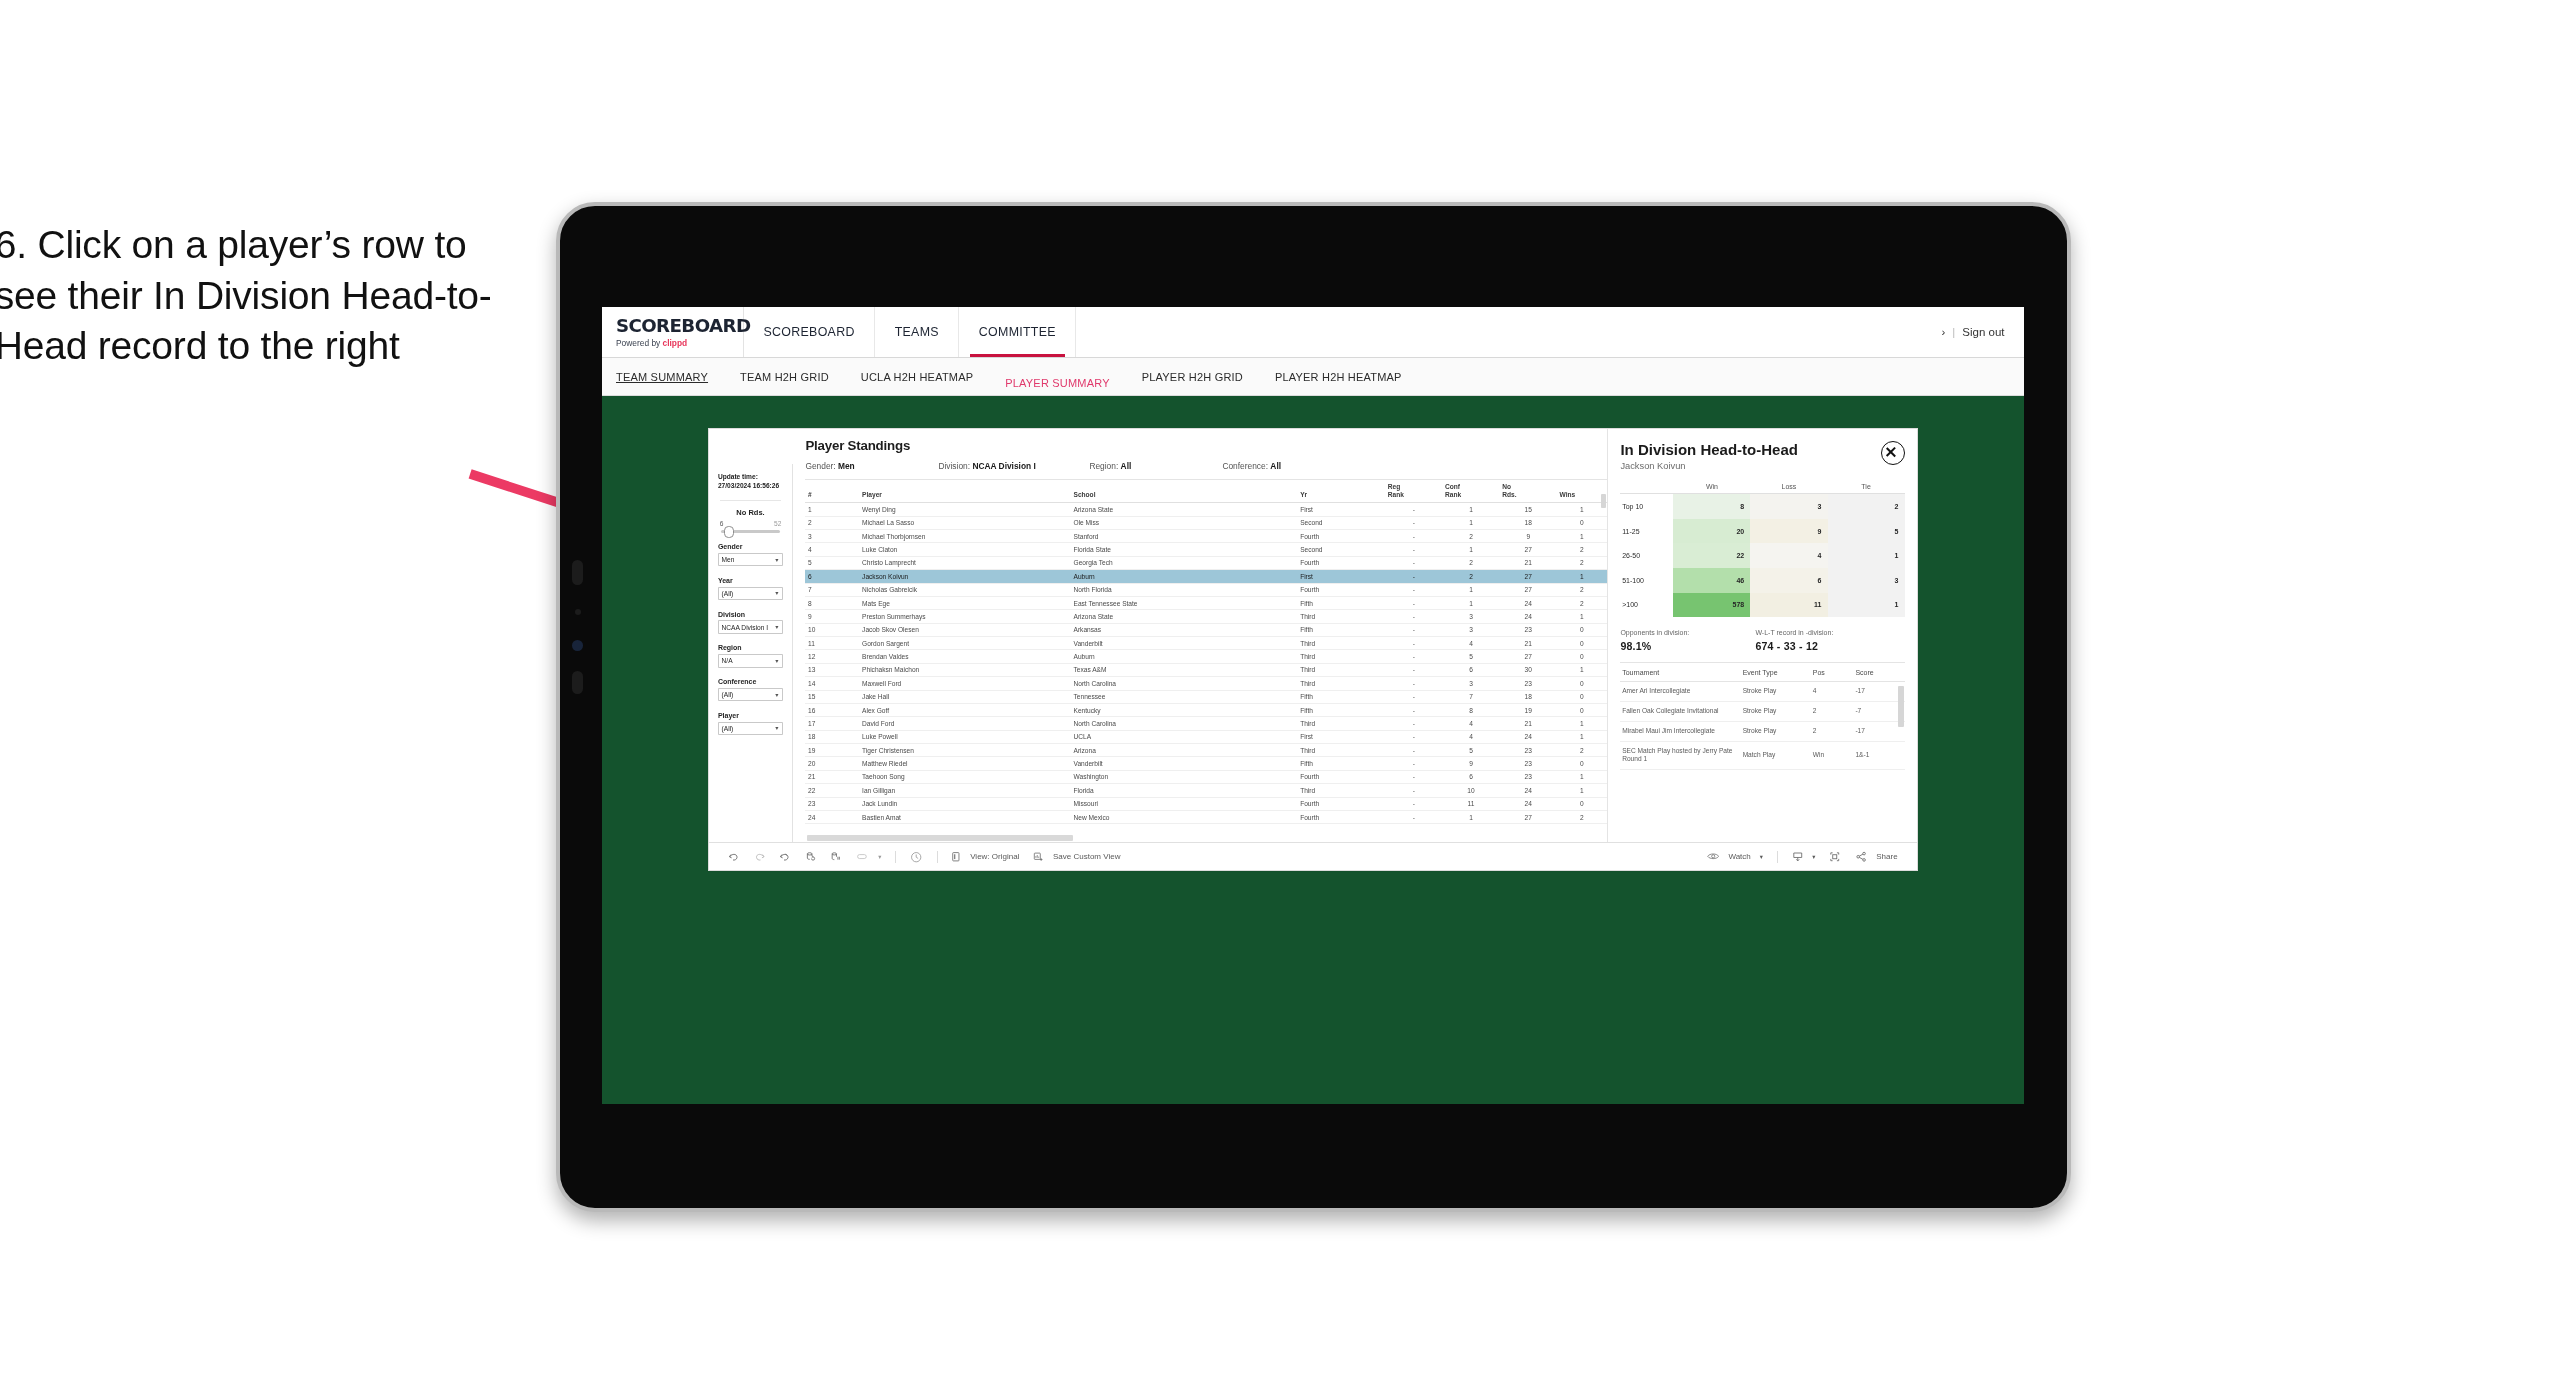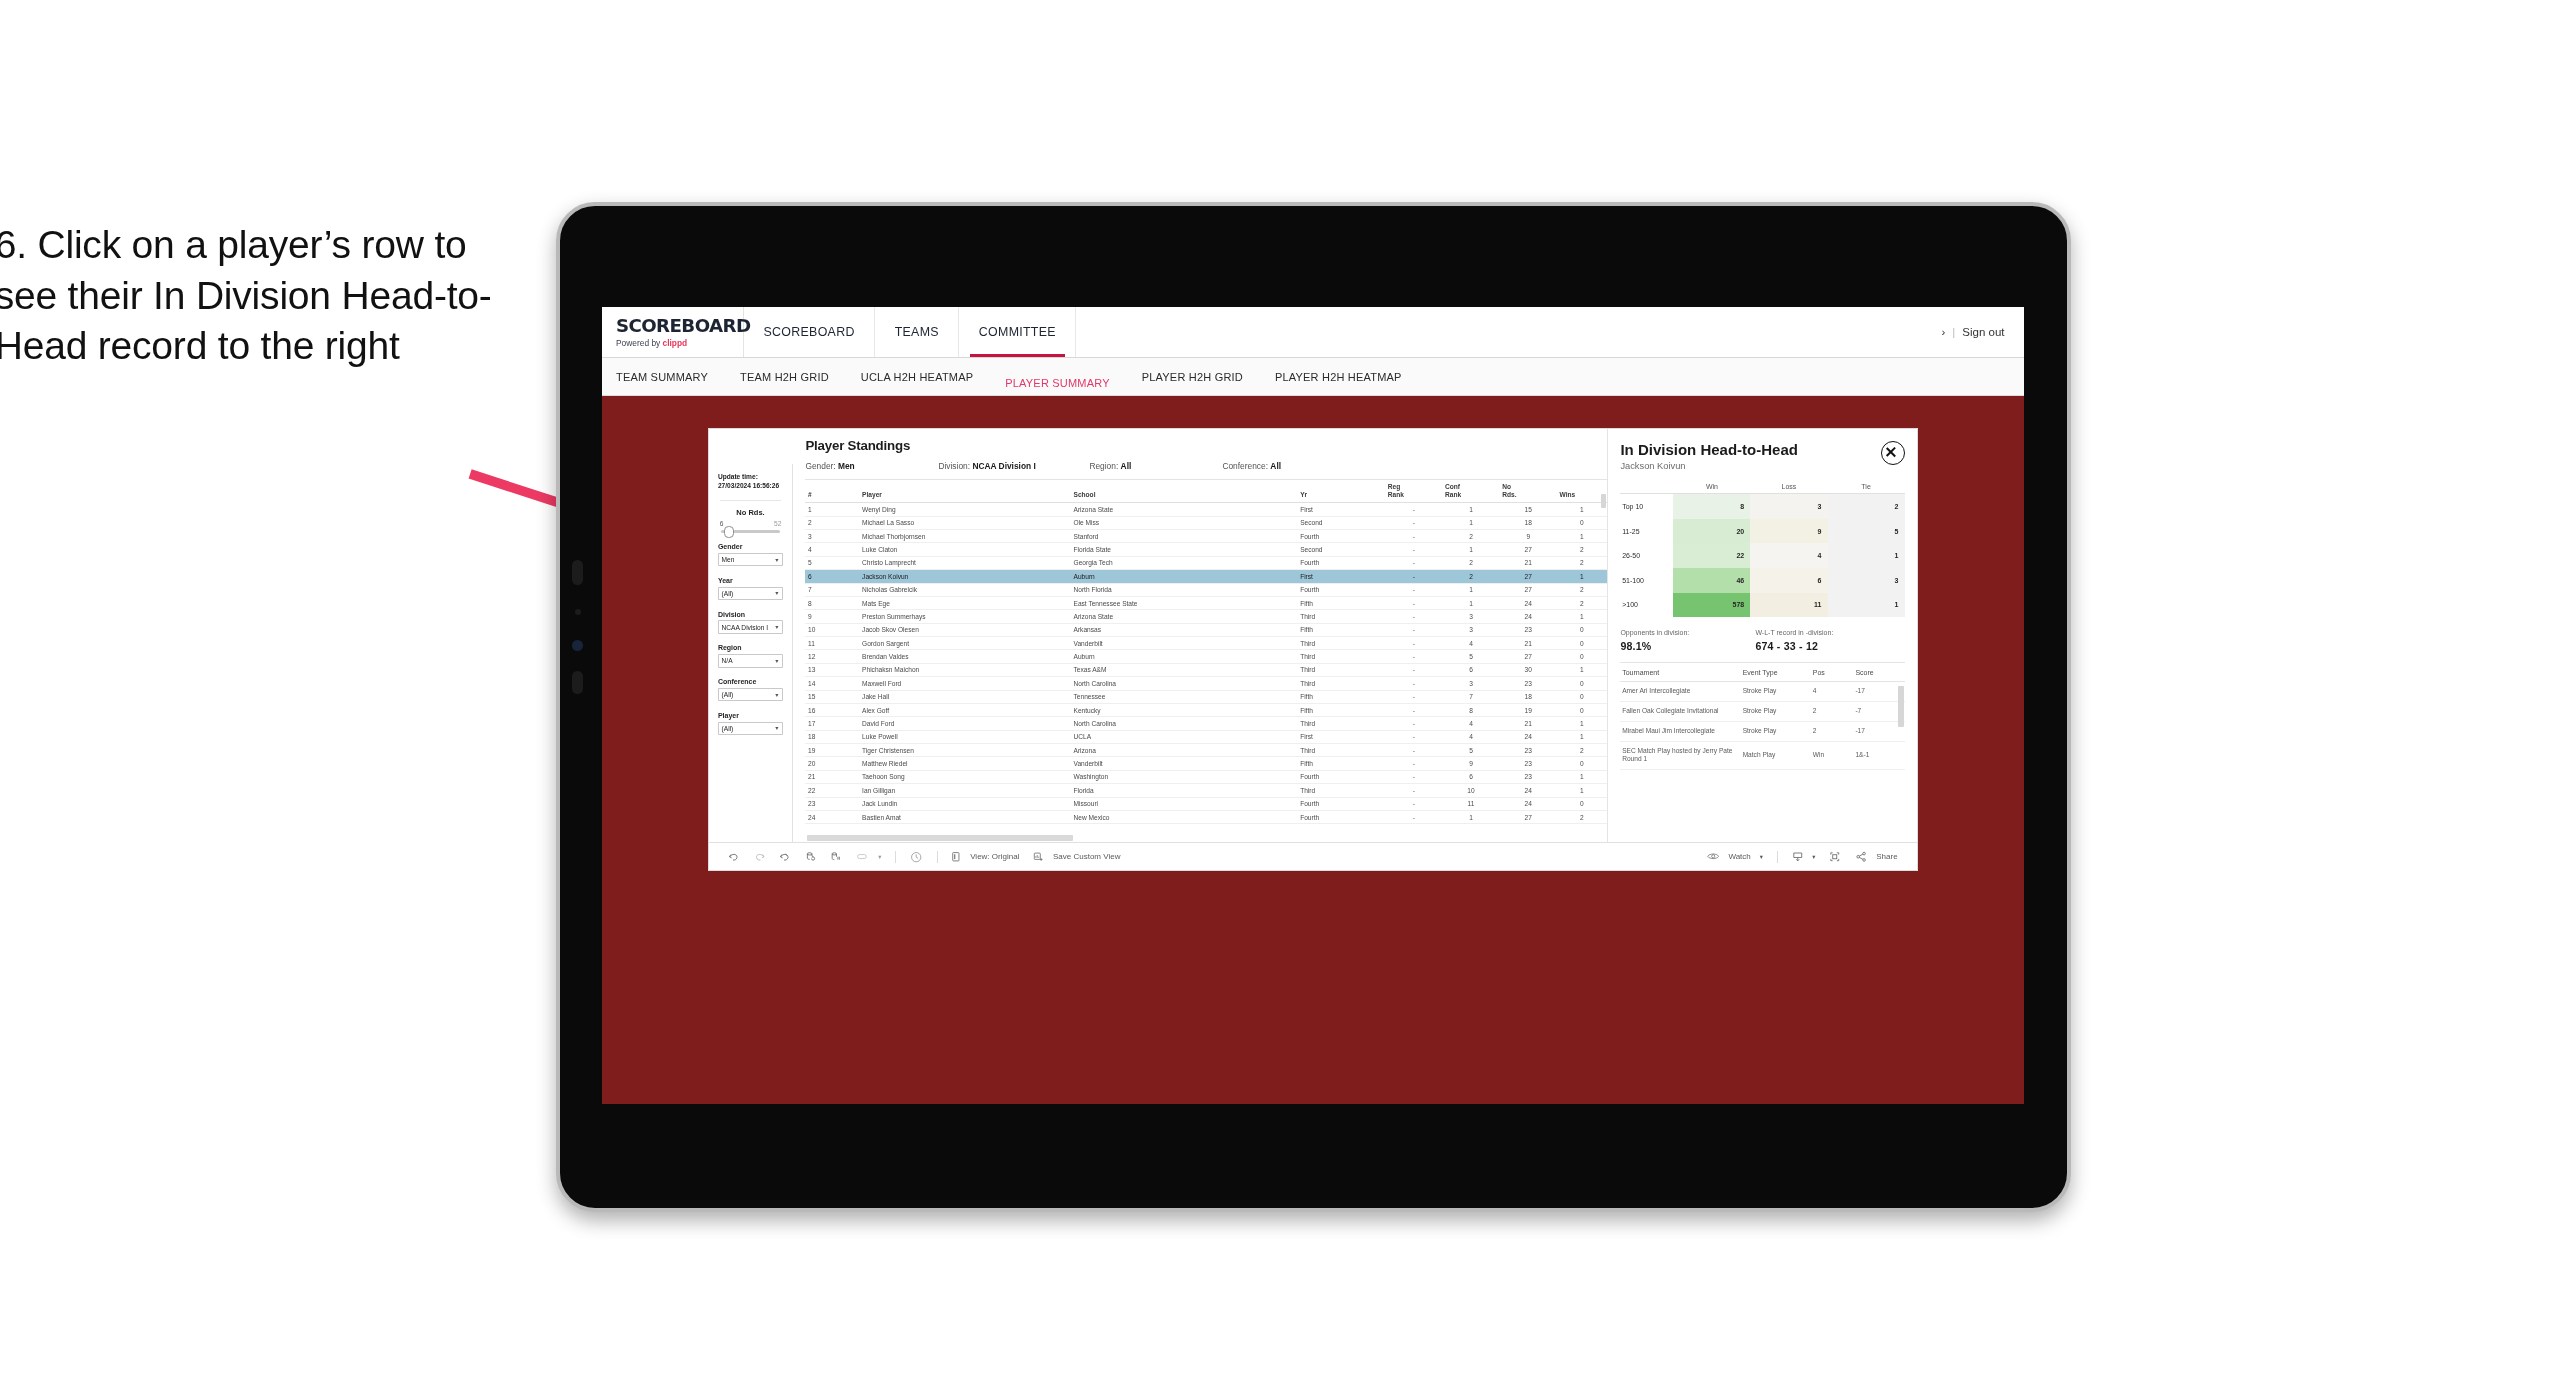--- a/index.html
+++ b/index.html
@@ -21,21 +21,21 @@
   
   #tablet{
     position:absolute;left:556px;top:202px;width:1515px;height:1010px;
     background:#0a0a0a;border-radius:39px;
     box-shadow:0 8.9px 19.5px rgba(0,0,0,.30);
     border:4.4px solid #b9b9b9;box-sizing:border-box;
   }
   #tablet .cambutton{position:absolute;background:#1c1c1c;border-radius:50%;}
   #screen{
     position:absolute;left:602px;top:307px;width:1422px;height:797px;
-    background:#7f1d1d;overflow:hidden;
+    background:#14532d;overflow:hidden;
   }
 
   
   .topnav{height:50px;background:#ffffff;display:flex;align-items:stretch;
           border-bottom:0.9px solid #d8d8d8;}
   .logo-box{width:142px;display:flex;flex-direction:column;justify-content:center;
             padding-left:14px;box-sizing:border-box;border-right:0.9px solid #e3e3e3;}
   .logo-main{font-size:17.7px;font-weight:700;color:#1d2432;letter-spacing:-0.6px;
              font-family:"DejaVu Sans", sans-serif;transform:scaleX(1.03);transform-origin:left;}
   .logo-sub{font-size:8.4px;color:#3b4250;margin-top:1.8px;}
@@ -44,21 +44,21 @@
            letter-spacing:0.3px;border-right:0.9px solid #e8e8e8;position:relative;cursor:pointer;}
   .navitem.active:after{content:"";position:absolute;left:10.6px;right:10.6px;bottom:0;height:2.7px;background:#c8123f;}
   .nav-right{margin-left:auto;display:flex;align-items:center;padding-right:19.5px;
              font-size:11.5px;color:#333;gap:7px;}
   .nav-right .sep{color:#bbb;}
 
   
   .subnav{height:37px;background:#fafafa;display:flex;align-items:center;gap:0;
           border-bottom:0.9px solid #dcdcdc;padding-left:14px;}
   .subitem{font-size:11px;color:#2b2b2b;padding:0 16px;letter-spacing:0.2px;cursor:pointer;}
-  .subitem:first-child{padding-left:0;}
+  .subitem:first-child{padding-left:0;text-decoration:underline;}
   .subitem.active{color:#e0386b;margin-top:12px;}
 
   
   .wbwrap{padding:32px 106px 0 106px;box-sizing:border-box;}
   .workbook{background:#ffffff;border:0.9px solid #dcdcdc;display:flex;flex-direction:column;
             height:441px;box-shadow:0 0.9px 1.8px rgba(0,0,0,.04);}
   .wbmain{display:flex;flex:1;min-height:0;}
 
   
   .filters{width:84px;border-right:0.9px solid #e2e2e2;padding:8.9px 8.9px 0 8.9px;box-sizing:border-box;

